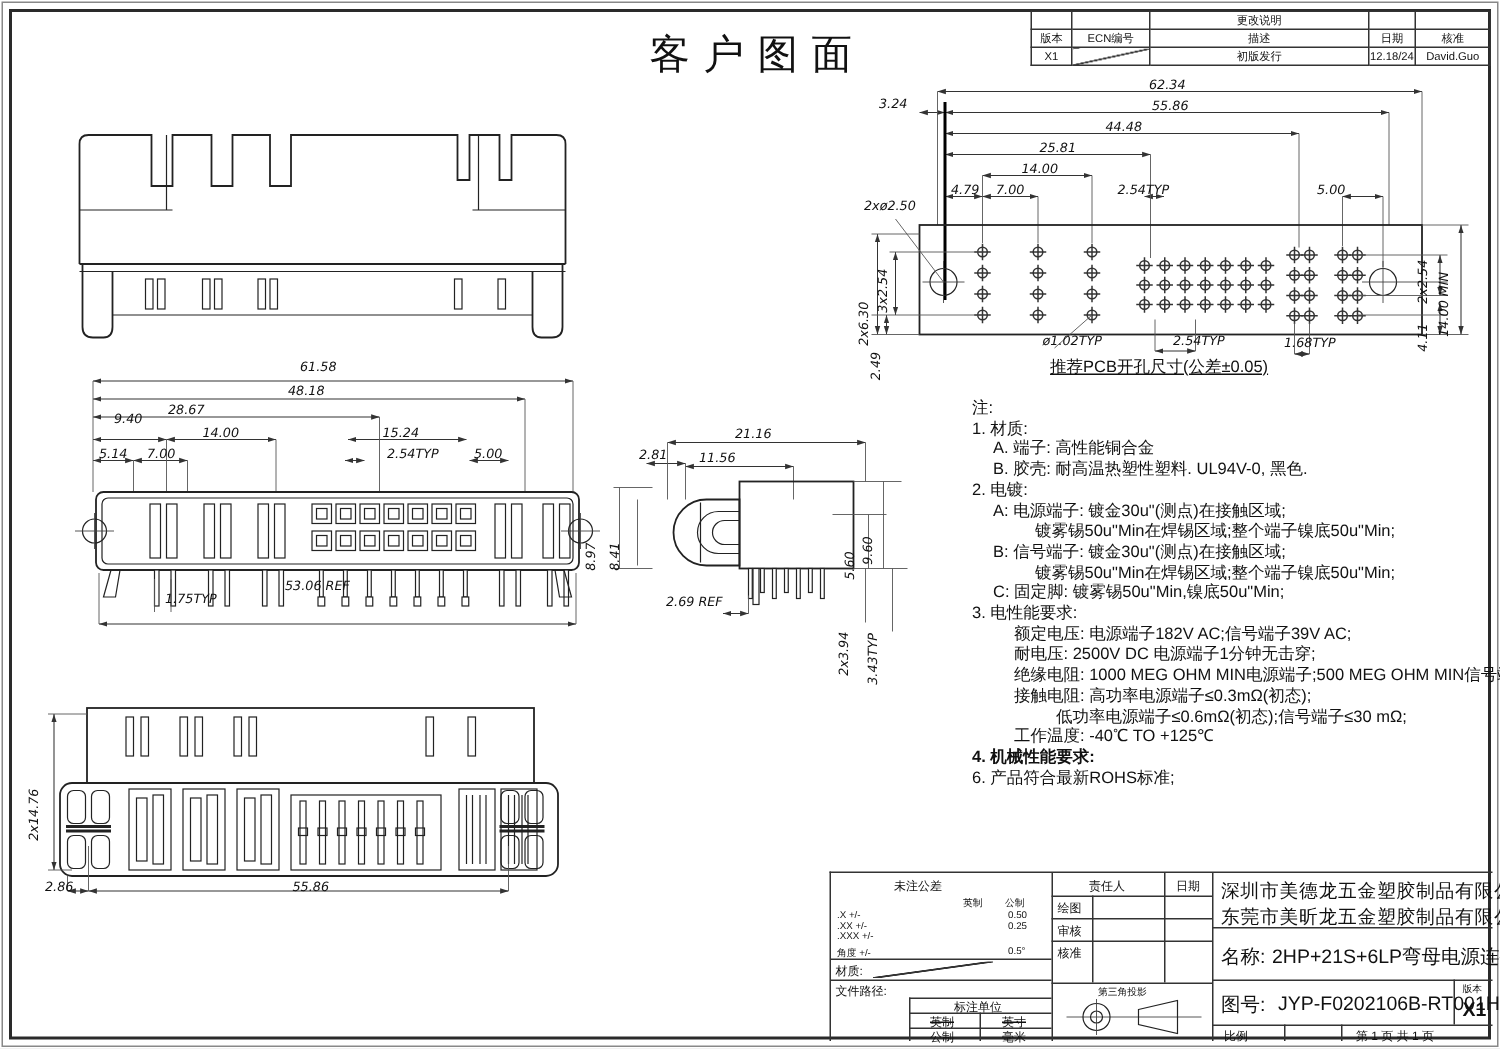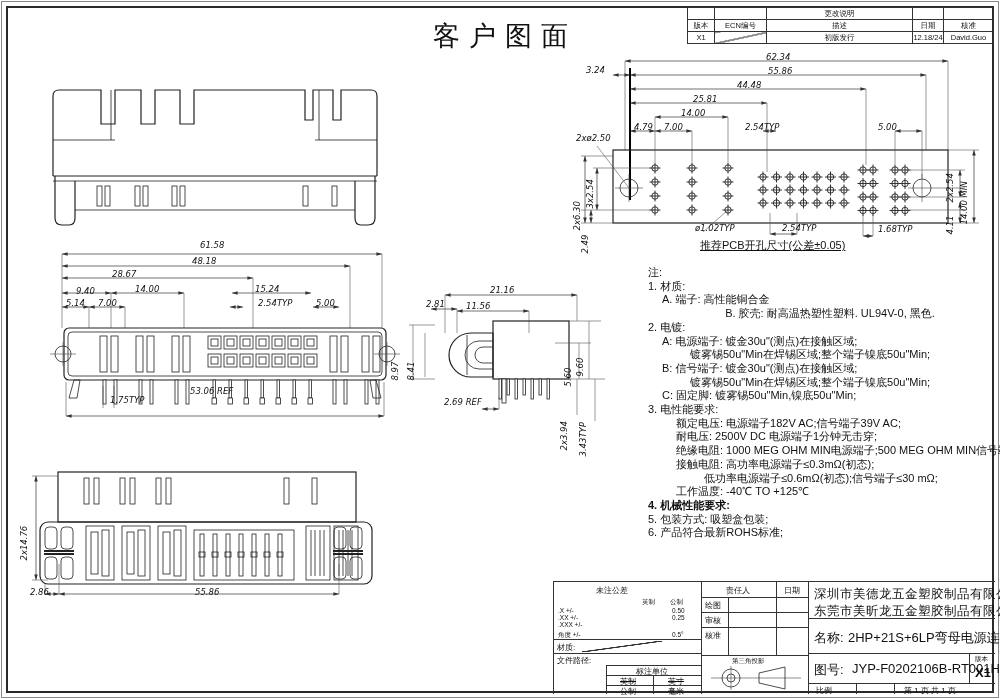--- a/index.html
+++ b/index.html
@@ -460,26 +460,26 @@
     <span class="dim" style="left:586px;top:66px">3.24</span>
     <span class="dim" style="left:576px;top:134px">2xø2.50</span>
     <span class="dim rot" style="left:594px;top:200px">3x2.54</span>
     <span class="dim rot" style="left:581px;top:222px">2x6.30</span>
     <span class="dim rot" style="left:589px;top:245px">2.49</span>
     <span class="dim rot" style="left:954px;top:194px">2x2.54</span>
     <span class="dim rot" style="left:968px;top:216px">14.00 MIN</span>
     <span class="dim rot" style="left:954px;top:226px">4.11</span>
     <span class="dim" style="left:695px;top:224px">ø1.02TYP</span>
     <span class="dim" style="left:782px;top:224px">2.54TYP</span>
-    <span class="dim" style="left:878px;top:225px">1.68TYP</span>
+    <span class="dim" style="left:856px;top:225px">1.68TYP</span>
 
     <span class="dim" style="left:200px;top:241px">61.58</span>
     <span class="dim" style="left:192px;top:257px">48.18</span>
     <span class="dim" style="left:112px;top:270px">28.67</span>
-    <span class="dim" style="left:76px;top:287px">9.40</span>
+    <span class="dim" style="left:76px;top:276px">9.40</span>
     <span class="dim" style="left:135px;top:285px">14.00</span>
     <span class="dim" style="left:255px;top:285px">15.24</span>
     <span class="dim" style="left:66px;top:299px">5.14</span>
     <span class="dim" style="left:98px;top:299px">7.00</span>
     <span class="dim" style="left:258px;top:299px">2.54TYP</span>
     <span class="dim" style="left:316px;top:299px">5.00</span>
     <span class="dim" style="left:110px;top:396px">1.75TYP</span>
     <span class="dim" style="left:190px;top:387px">53.06 REF</span>
 
     <span class="dim" style="left:490px;top:286px">21.16</span>
@@ -497,36 +497,35 @@
     <span class="dim" style="left:30px;top:588px">2.86</span>
     <span class="dim" style="left:195px;top:588px">55.86</span>
   </div>
 
   <span class="pcap" style="left:700px;top:239px">推荐PCB开孔尺寸(公差±0.05)</span>
 
   <div class="notes">
       <div class="note-line" style="padding-left: 0px;">注:</div>
       <div class="note-line" style="padding-left: 0px;">1.  材质:</div>
       <div class="note-line" style="padding-left: 14px;">A.  端子: 高性能铜合金</div>
-      <div class="note-line" style="padding-left: 14px; text-align: center;">B.  胶壳: 耐高温热塑性塑料. UL94V-0, 黑色.</div>
+      <div class="note-line" style="padding-left: 14px;">B.  胶壳: 耐高温热塑性塑料. UL94V-0, 黑色.</div>
       <div class="note-line" style="padding-left: 0px;">2.  电镀:</div>
       <div class="note-line" style="padding-left: 14px;">A: 电源端子: 镀金30u"(测点)在接触区域;</div>
       <div class="note-line" style="padding-left: 42px;">镀雾锡50u"Min在焊锡区域;整个端子镍底50u"Min;</div>
       <div class="note-line" style="padding-left: 14px;">B: 信号端子: 镀金30u"(测点)在接触区域;</div>
       <div class="note-line" style="padding-left: 42px;">镀雾锡50u"Min在焊锡区域;整个端子镍底50u"Min;</div>
       <div class="note-line" style="padding-left: 14px;">C: 固定脚: 镀雾锡50u"Min,镍底50u"Min;</div>
       <div class="note-line" style="padding-left: 0px;">3.  电性能要求:</div>
       <div class="note-line" style="padding-left: 28px;">额定电压: 电源端子182V AC;信号端子39V AC;</div>
       <div class="note-line" style="padding-left: 28px;">耐电压: 2500V DC 电源端子1分钟无击穿;</div>
       <div class="note-line" style="padding-left: 28px;">绝缘电阻: 1000 MEG OHM MIN电源端子;500 MEG OHM MIN信号端子;</div>
       <div class="note-line" style="padding-left: 28px;">接触电阻: 高功率电源端子≤0.3mΩ(初态);</div>
       <div class="note-line" style="padding-left: 56px;">低功率电源端子≤0.6mΩ(初态);信号端子≤30 mΩ;</div>
       <div class="note-line" style="padding-left: 28px;">工作温度: -40℃ TO +125℃</div>
       <div class="note-line" style="padding-left: 0px; font-weight: bold;">4.  机械性能要求:</div>
-      <div class="note-line" style="padding-left: 0px;">5.  包装方式: 吸塑盒包装;</div>
       <div class="note-line" style="padding-left: 0px;">6.  产品符合最新ROHS标准;</div>
     </div>
 
   <div class="tb">
     <div class="vl" style="left:147px;top:0;height:112px"></div>
     <div class="vl" style="left:254px;top:0;height:112px"></div>
     <div class="vl" style="left:174px;top:15px;height:58px"></div>
     <div class="vl" style="left:222px;top:0;height:73px"></div>
     <div class="hl" style="left:147px;top:15px;width:107px"></div>
     <div class="hl" style="left:147px;top:30px;width:107px"></div>

